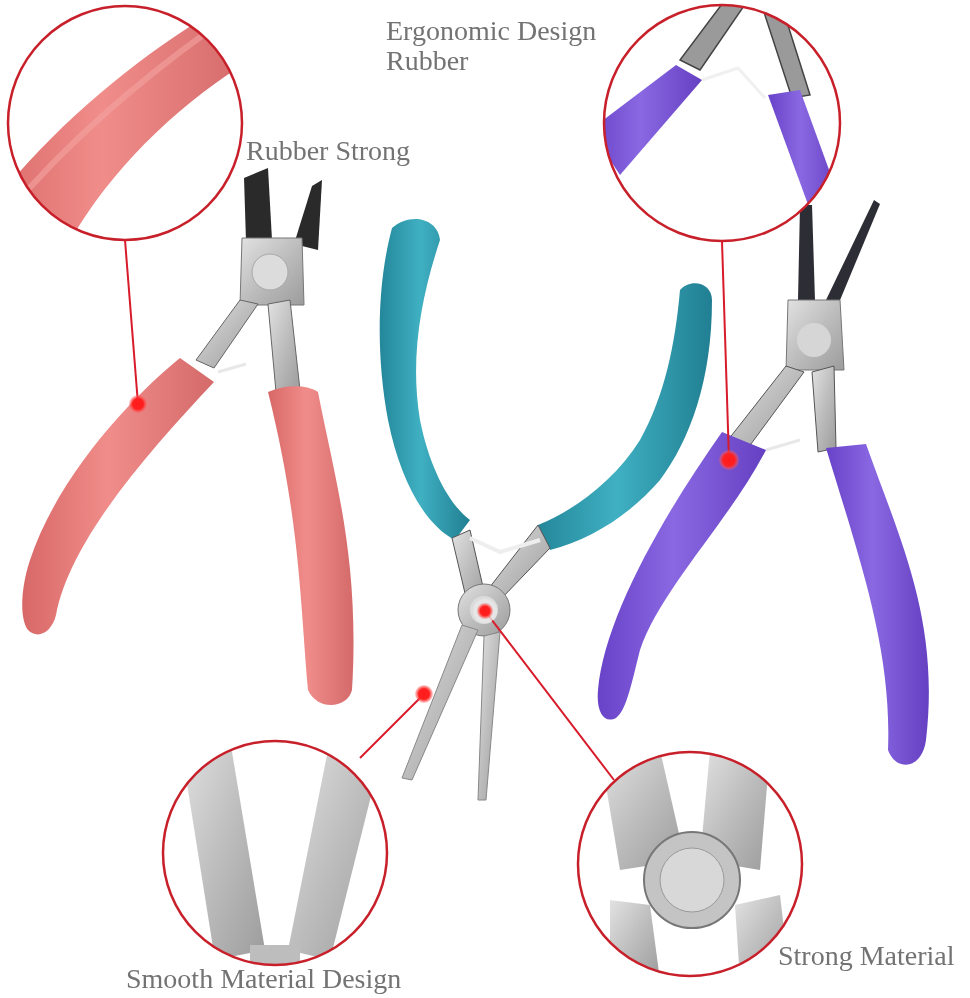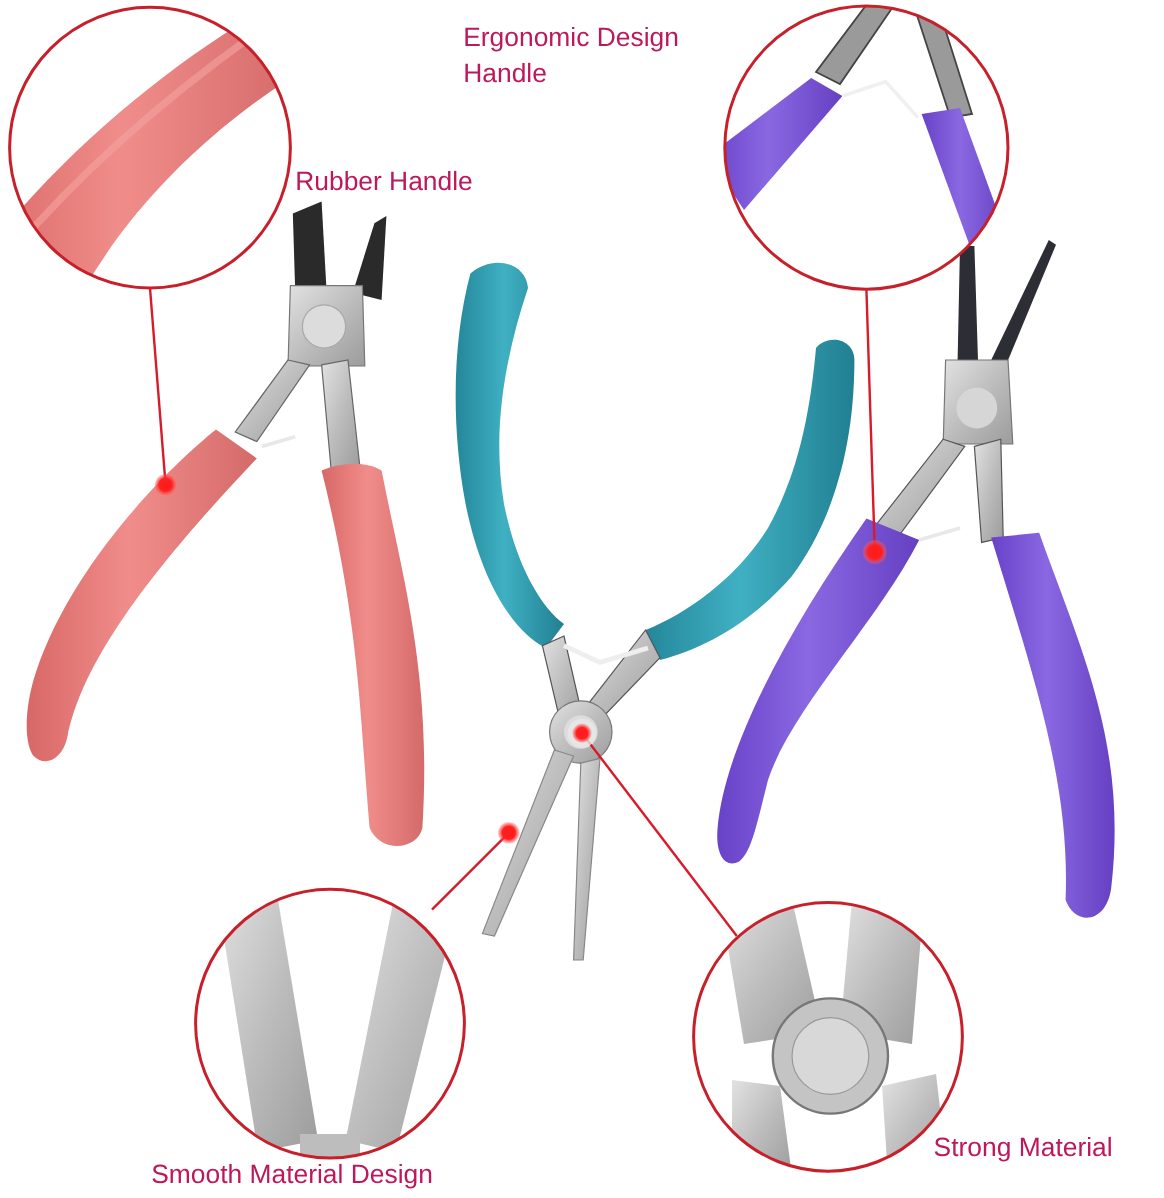--- a/index.html
+++ b/index.html
@@ -1,20 +1,20 @@
 <!DOCTYPE html>
 <html><head>
   <meta charset="utf-8">
   <style>
     html, body { margin: 0; padding: 0; background: #ffffff; }
     body { width: 970px; height: 998px; position: relative; overflow: hidden;
            font-family: "Liberation Sans", sans-serif; }
     #stage { position: absolute; left: 0; top: 0; width: 970px; height: 998px; }
-    .label { position: absolute; color: #be185d; font-size: 22px; line-height: 30px;
-             font-family: Liberation Sans, sans-serif; white-space: nowrap; }
+    .label { position: absolute; color: #737373; font-size: 28px; line-height: 30px;
+             font-family: Liberation Serif, serif; white-space: nowrap; }
     #lbl-rubber { left: 246px; top: 136px; }
     #lbl-ergo { left: 386px; top: 16px; }
     #lbl-smooth { left: 126px; top: 964px; }
     #lbl-strong { left: 778px; top: 941px; }
   </style>
 </head>
 <body>
 
 <div id="stage">
   <svg width="970" height="998" viewBox="0 0 970 998" xmlns="http://www.w3.org/2000/svg">
@@ -162,20 +162,20 @@
       <line x1="485" y1="611" x2="614" y2="780" stroke="#d81b2a" stroke-width="2"></line>
       <circle cx="138" cy="404" r="9" fill="url(#dotG)"></circle>
       <circle cx="729" cy="460" r="10" fill="url(#dotG)"></circle>
       <circle cx="424" cy="694" r="9" fill="url(#dotG)"></circle>
       <circle cx="485" cy="611" r="12" fill="#e8e8e8" opacity="0.8"></circle>
       <circle cx="485" cy="611" r="8" fill="url(#dotG)"></circle>
     </g>
   </svg>
 
   
-  <div class="label" id="lbl-rubber">Rubber Handle</div>
+  <div class="label" id="lbl-rubber">Rubber Strong</div>
   <div class="label" id="lbl-ergo">
     <div>Ergonomic Design</div>
-    <div>Handle</div>
+    <div>Rubber</div>
   </div>
   <div class="label" id="lbl-smooth">Smooth Material Design</div>
   <div class="label" id="lbl-strong">Strong Material</div>
 </div>
 
 </body></html>

